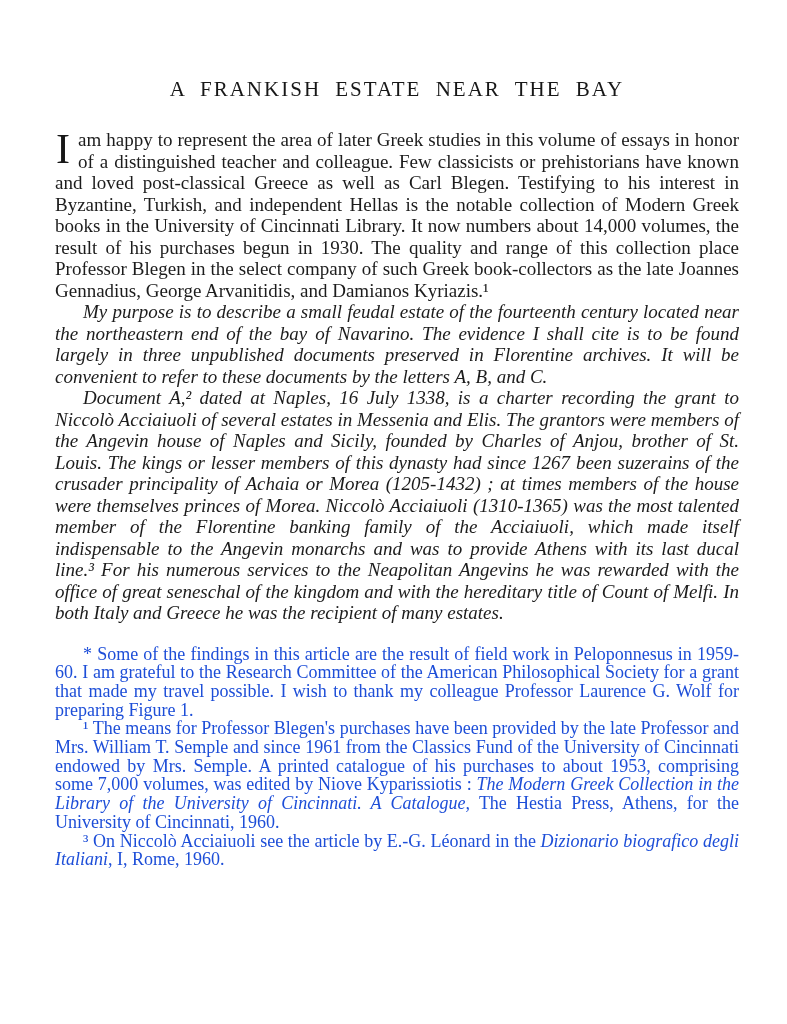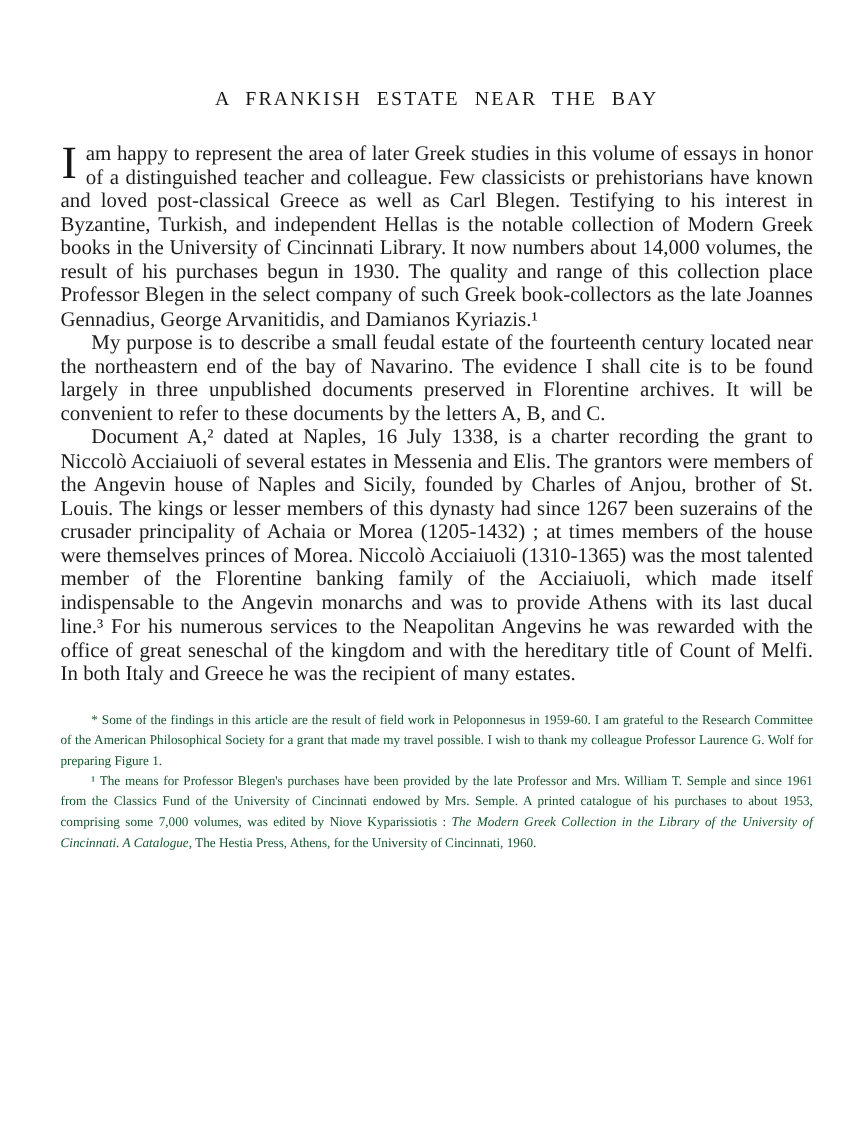--- a/index.html
+++ b/index.html
@@ -14,53 +14,53 @@
     box-sizing: border-box;
     background: #ffffff;
     padding: 76px 48px 0 55px;
     font-family: "Liberation Serif", "DejaVu Serif", serif;
     color: #1c1c1c;
     overflow: hidden;
   }
   .title {
     margin: 0 0 26px 0;
     text-align: center;
-    font-size: 18px;
+    font-size: 21px;
     font-weight: normal;
     line-height: 27px;
     letter-spacing: 2px;
     word-spacing: 7px;
     color: #171717;
   }
   .title-line { display: block; }
   .body-text { }
   .para {
     margin: 0;
     font-size: 19px;
     line-height: 21.5px;
     text-align: justify;
     color: #1c1c1c;
   }
-  .para.indent { text-indent: 28px; }
+  .para.indent { text-indent: 28px; font-style: italic; }
   .dropcap {
     float: left;
     font-size: 42px;
     line-height: 36px;
     height: 40px;
     padding: 2px 8px 0 1px;
     color: #171717;
   }
   .footnotes { margin-top: 21px; }
   .footnote {
     margin: 0;
-    font-size: 12px;
+    font-size: 18px;
     line-height: 18.7px;
     text-align: justify;
     text-indent: 28px;
-    color: #14532d;
+    color: #1d4ed8;
   }
   .italic { font-style: italic; margin-top: 12px; }
   .fn-marker { }
 </style>
 </head>
 <body>
 
 <div class="page">
 
   <h1 class="title">
@@ -71,15 +71,16 @@
     <p class="para">
       <span class="dropcap">I</span><span>am happy to represent the area of later Greek studies in this volume of essays in honor of a distinguished teacher and colleague. Few classicists or prehistorians have known and loved post-classical Greece as well as Carl Blegen. Testifying to his interest in Byzantine, Turkish, and independent Hellas is the notable collection of Modern Greek books in the University of Cincinnati Library. It now numbers about 14,000 volumes, the result of his purchases begun in 1930. The quality and range of this collection place Professor Blegen in the select company of such Greek book-collectors as the late Joannes Gennadius, George Arvanitidis, and Damianos Kyriazis.¹</span>
     </p>
     <p class="para indent">My purpose is to describe a small feudal estate of the fourteenth century located near the northeastern end of the bay of Navarino. The evidence I shall cite is to be found largely in three unpublished documents preserved in Florentine archives. It will be convenient to refer to these documents by the letters A, B, and C.</p>
     <p class="para indent">Document A,² dated at Naples, 16 July 1338, is a charter recording the grant to Niccolò Acciaiuoli of several estates in Messenia and Elis. The grantors were members of the Angevin house of Naples and Sicily, founded by Charles of Anjou, brother of St. Louis. The kings or lesser members of this dynasty had since 1267 been suzerains of the crusader principality of Achaia or Morea (1205-1432) ; at times members of the house were themselves princes of Morea. Niccolò Acciaiuoli (1310-1365) was the most talented member of the Florentine banking family of the Acciaiuoli, which made itself indispensable to the Angevin monarchs and was to provide Athens with its last ducal line.³ For his numerous services to the Neapolitan Angevins he was rewarded with the office of great seneschal of the kingdom and with the hereditary title of Count of Melfi. In both Italy and Greece he was the recipient of many estates.</p>
   </div>
 
   <div class="footnotes">
     <p class="footnote"><span class="fn-marker">* </span><span>Some of the findings in this article are the result of field work in Peloponnesus in 1959-60. I am grateful to the Research Committee of the American Philosophical Society for a grant that made my travel possible. I wish to thank my colleague Professor Laurence G. Wolf for preparing Figure 1.</span></p>
     <p class="footnote"><span class="fn-marker">¹ </span><span>The means for Professor Blegen's purchases have been provided by the late Professor and Mrs. William T. Semple and since 1961 from the Classics Fund of the University of Cincinnati endowed by Mrs. Semple. A printed catalogue of his purchases to about 1953, comprising some 7,000 volumes, was edited by Niove Kyparissiotis : </span><span class="italic">The Modern Greek Collection in the Library of the University of Cincinnati. A Catalogue,</span><span> The Hestia Press, Athens, for the University of Cincinnati, 1960.</span></p>
+    <p class="footnote"><span class="fn-marker">³ </span><span>On Niccolò Acciaiuoli see the article by E.-G. Léonard in the </span><span class="italic">Dizionario biografico degli Italiani</span><span>, I, Rome, 1960.</span></p>
   </div>
 
 </div>
 
 </body></html>

